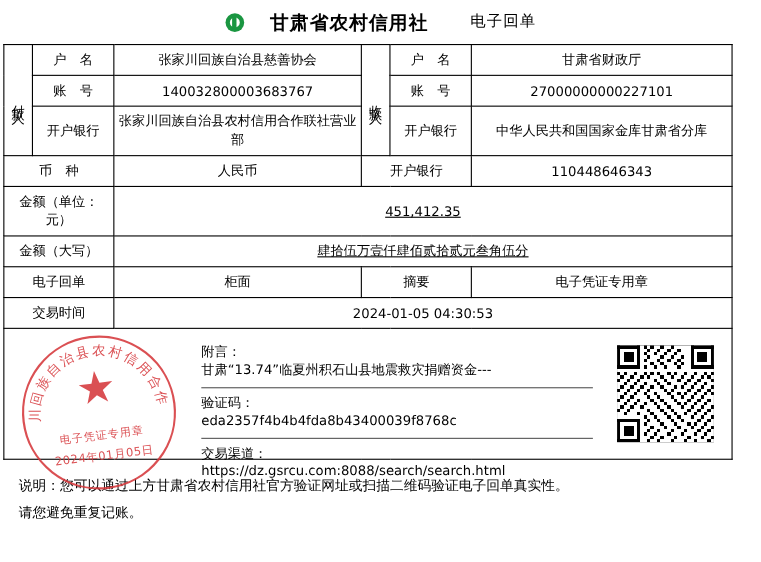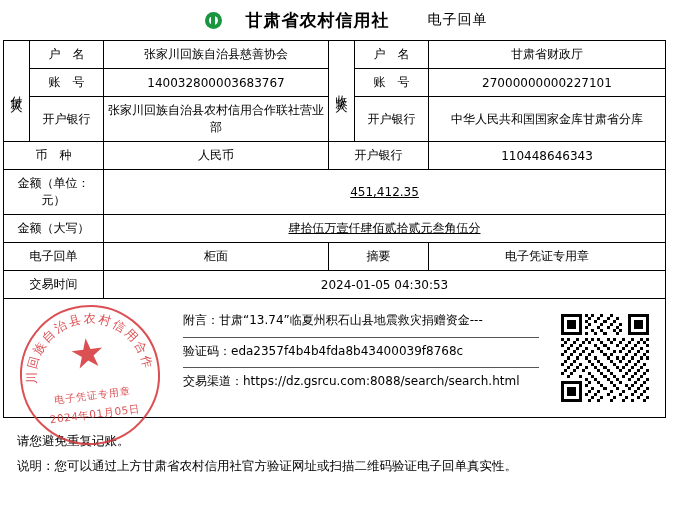--- a/index.html
+++ b/index.html
@@ -163,20 +163,21 @@
     padding: 8px 6px 4px 4px;
     text-align: left;
   }
   .note-row {
     display: flex;
     align-items: flex-start;
     font-size: 12px;
     padding: 6px 0 8px 0;
     border-bottom: 1px solid #555;
     line-height: 1.3;
+    flex-direction: column;
   }
   .note-row:last-child { border-bottom: none; }
   .note-key { flex: none; white-space: nowrap; }
   .note-val { word-break: break-all; }
   .qr-box {
     width: 120px;
     flex: none;
     display: flex;
     align-items: center;
     justify-content: center;
@@ -520,17 +521,17 @@
                 </svg>
               </div>
             </div>
           </div>
         </td>
       </tr>
     </tbody>
   </table>
 
   <div class="footer">
+    <div>说明：您可以通过上方甘肃省农村信用社官方验证网址或扫描二维码验证电子回单真实性。</div>
     <div>请您避免重复记账。</div>
-    <div>说明：您可以通过上方甘肃省农村信用社官方验证网址或扫描二维码验证电子回单真实性。</div>
   </div>
 
 </div>
 
 </body></html>

